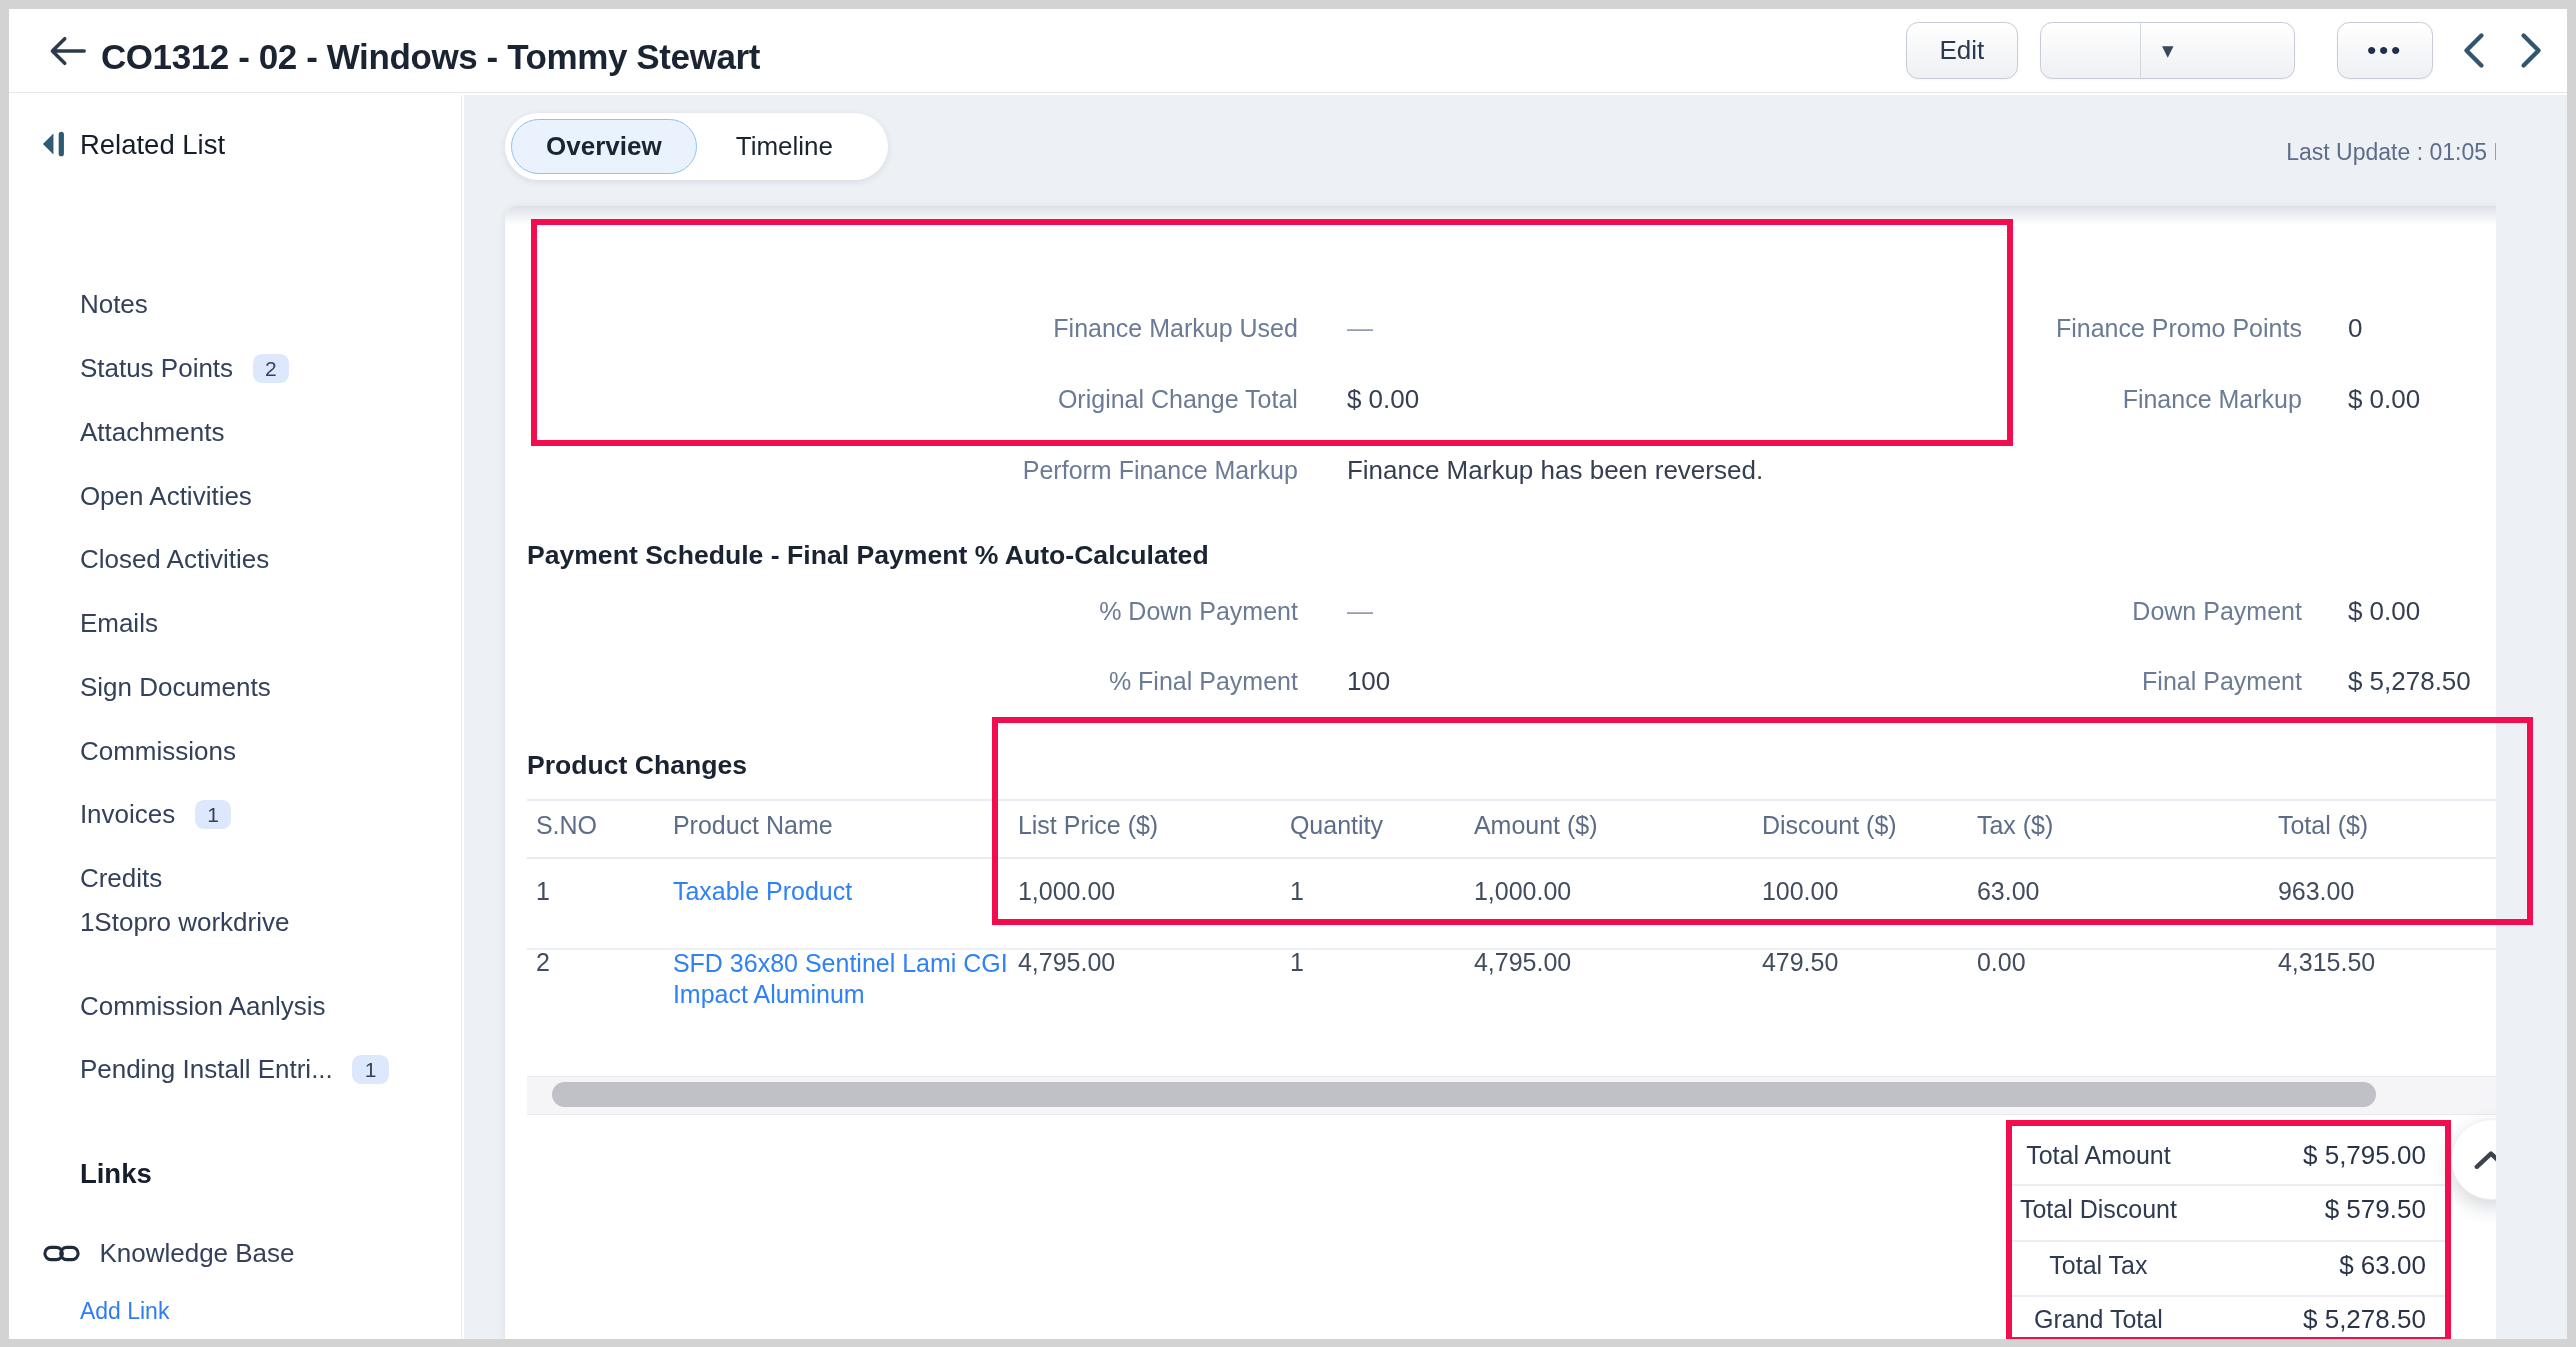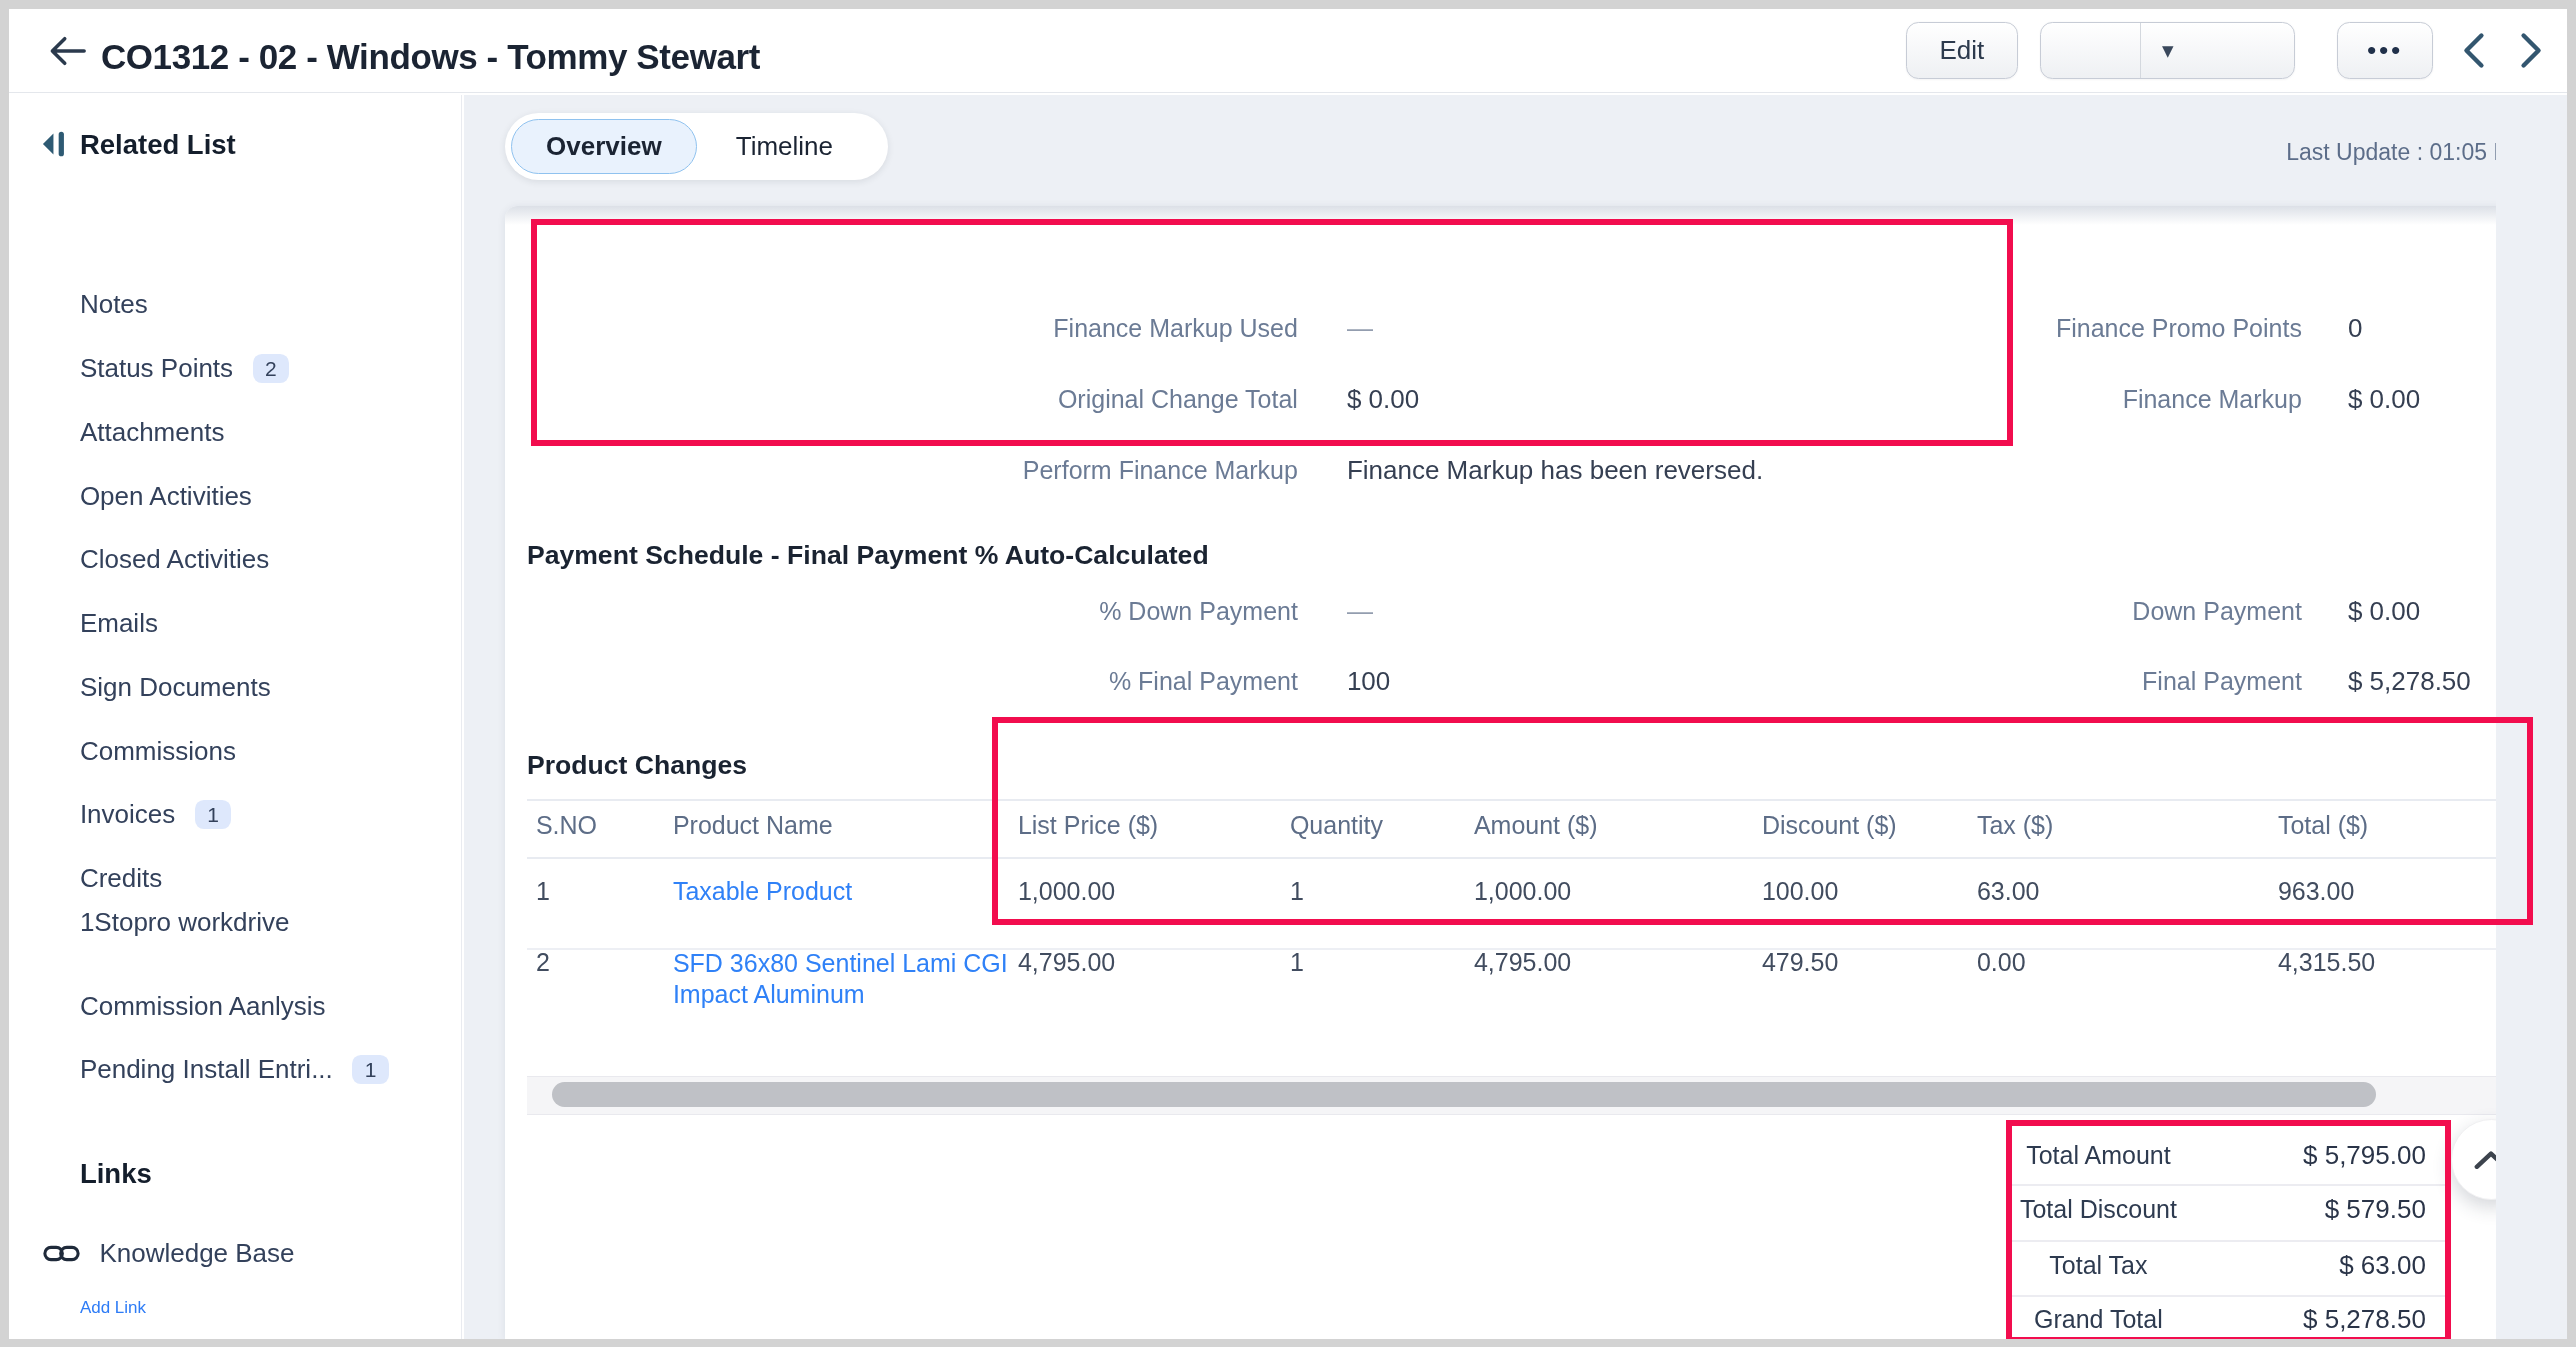--- a/index.html
+++ b/index.html
@@ -35,27 +35,27 @@
   .btn-esign{left:2031px;width:255px;padding:0;}
   .btn-esign .main{flex:1;text-align:center;padding:0 17.7px;}
   .btn-esign .split{width:55px;height:100%;border-left:1.8px solid #d4d8de;display:flex;align-items:center;justify-content:center;color:#3a485c;font-size:23px;}
   .btn-more{left:2328px;width:96px;font-size:26.6px;letter-spacing:2.7px;color:#20304a;}
   .nav-chev{position:absolute;top:17.7px;width:48px;height:48px;display:flex;align-items:center;justify-content:center;cursor:pointer;}
   .nav-chev.prev{left:2441px;}
   .nav-chev.next{left:2499px;}
 
   
   .sidebar{position:absolute;left:0;top:86px;width:453px;height:1244px;background:#fff;border-right:1.8px solid #e9ebf0;z-index:4;}
-  .side-header{position:absolute;left:71px;top:34px;font-size:27.5px;font-weight:bold;color:#141e2c;}
+  .side-header{position:absolute;left:71px;top:34px;font-size:27.5px;font-weight:normal;color:#141e2c;}
   .collapse-icon{position:absolute;left:32px;top:35px;width:26.6px;height:28px;cursor:pointer;}
   .side-item{position:absolute;left:71px;height:39px;display:flex;align-items:center;gap:19.5px;font-size:26px;color:var(--side-text);cursor:pointer;white-space:nowrap;}
   .badge{background:var(--badge-bg);color:#33415b;font-size:21px;border-radius:8.9px;padding:4.4px 12.4px;line-height:1;}
   .links-title{position:absolute;left:71px;top:1063px;font-size:27.5px;font-weight:bold;color:#141e2c;}
   .link-row{position:absolute;left:34px;top:1143px;display:flex;align-items:center;gap:19.5px;font-size:26px;color:var(--side-text);cursor:pointer;}
-  .add-link{position:absolute;left:71px;top:1203px;font-size:17px;color:var(--link);cursor:pointer;}
+  .add-link{position:absolute;left:71px;top:1203px;font-size:23px;color:var(--link);cursor:pointer;}
 
   
   .main{position:absolute;left:455px;top:86px;width:2103px;height:1244px;background:var(--main-bg);}
   .tabsbar{position:absolute;left:41px;top:18.6px;width:383px;height:67px;background:#fff;border-radius:34px;box-shadow:0 1.8px 7px rgba(27,35,48,.10);display:flex;align-items:center;}
   .tab-active{margin-left:6.2px;height:55px;padding:0 34px;background:#e9f2fd;border:1.8px solid #8fc2ef;border-radius:27.5px;display:flex;align-items:center;font-size:26px;font-weight:600;color:#1b2433;cursor:pointer;}
   .tab-plain{padding:0 39px;font-size:26px;color:#1b2433;cursor:pointer;}
   .last-update{position:absolute;right:39px;top:44px;font-size:23px;color:#5c6d89;}
 
   
   .card{position:absolute;left:41px;top:111px;width:2042px;height:1133px;background:#fff;border-radius:12.4px 12.4px 0 0;box-shadow:0 1.8px 8.9px rgba(30,40,60,.08);}

